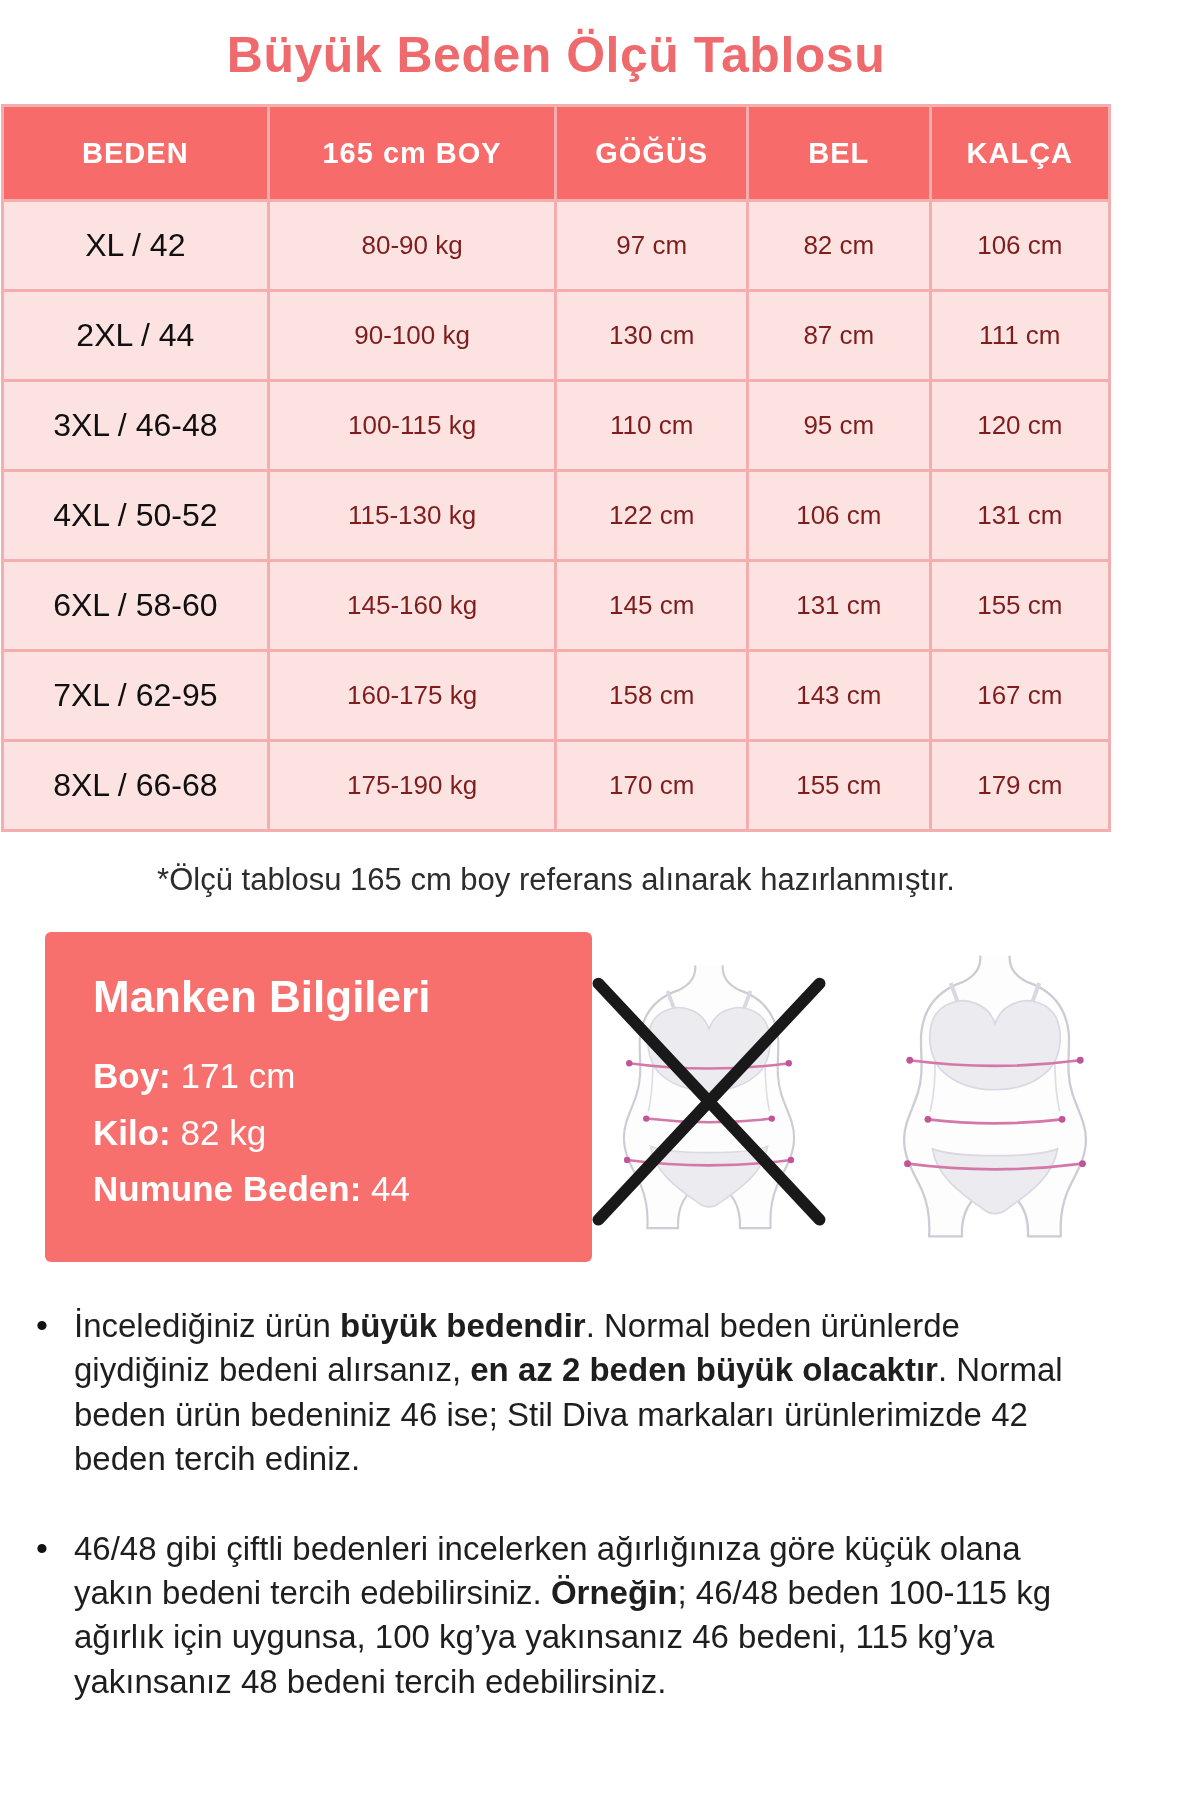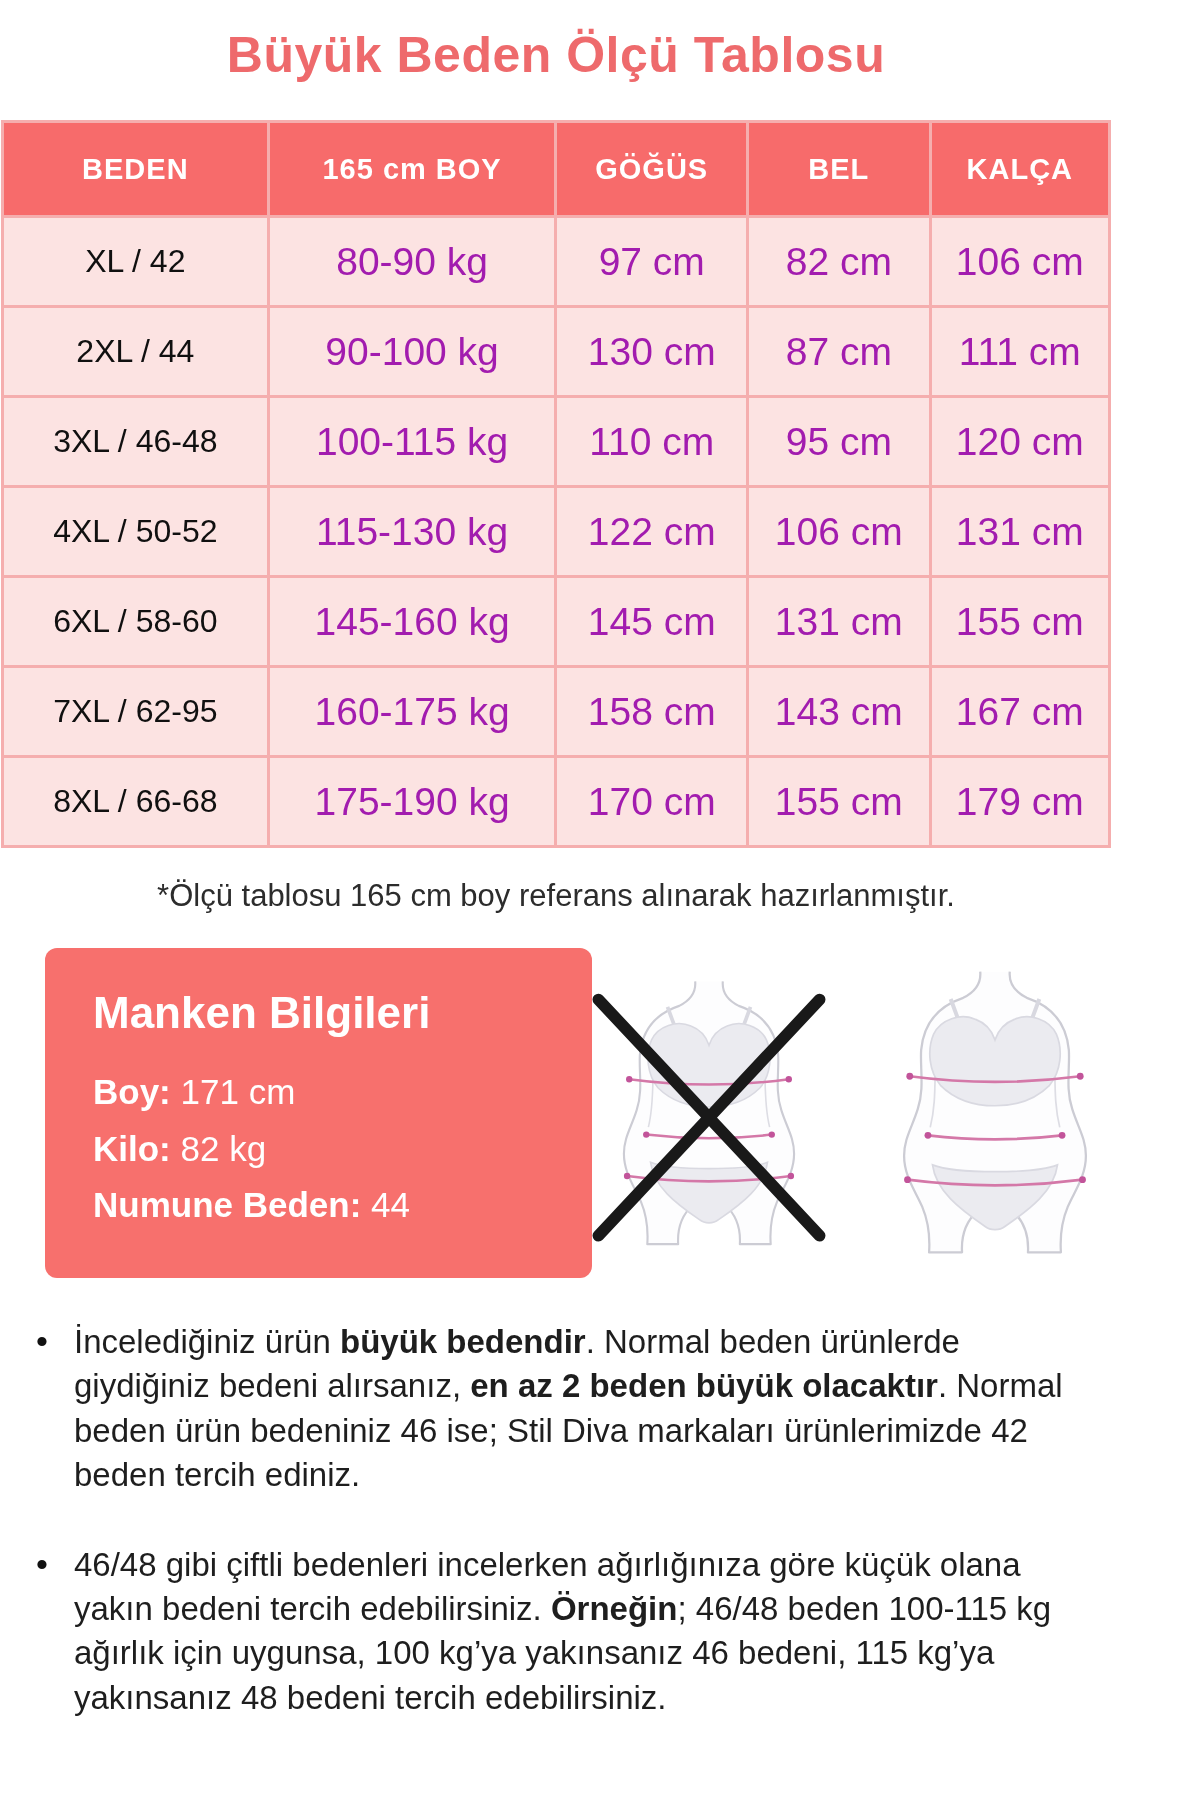--- a/index.html
+++ b/index.html
@@ -14,51 +14,51 @@
   body{font-family:"Liberation Sans", sans-serif; width:1200px;}
   .page{position:relative;width:1112px;height:1800px;background:#fff;overflow:hidden;}
 
   .page-title{
     margin:0;padding-top:26px;text-align:center;
     font-size:50px;font-weight:800;letter-spacing:.5px;
     color:var(--title-color);
   }
 
   table.size-table{
-    width:1110px;margin:36px auto 0;border-collapse:collapse;table-layout:fixed;
+    width:1110px;margin:20px auto 0;border-collapse:collapse;table-layout:fixed;
     border:3px solid var(--grid-line);
   }
   .size-table col.c1{width:24%;}
   .size-table col.c2{width:26%;}
   .size-table col.c3{width:17.3%;}
   .size-table col.c4{width:16.5%;}
   .size-table col.c5{width:16.2%;}
   .size-table th{
     background:var(--accent);color:#fff;height:90px;
     font-size:29px;font-weight:800;letter-spacing:1px;text-align:center;
     border:3px solid var(--grid-line);
   }
   .size-table td{
     background:var(--row-bg);height:85px;text-align:center;
-    font-size:39px;color:#a21caf;border:3px solid var(--grid-line);
+    font-size:26px;color:#7f1d1d;border:3px solid var(--grid-line);
   }
   .size-table td:first-child{font-weight:400;font-size:32px;color:#101010;}
 
   .table-note{
     margin-top:30px;text-align:center;
     font-size:31px;font-weight:500;color:#2c2c2c;
   }
 
   .info-section{
     margin:34px 45px 0 45px;
     display:flex;align-items:center;
   }
   .model-box{
     box-sizing:border-box;width:547px;flex:0 0 547px;
-    background:var(--box-color);border-radius:12px;
+    background:var(--box-color);border-radius:6px;
     padding:40px 36px 44px 48px;color:#fff;
   }
   .model-box .model-title{
     margin:0 0 26px 0;font-size:44px;font-weight:800;
   }
   .model-line{font-size:35px;line-height:1.62;}
   .model-line .lbl{font-weight:700;}
   .model-line .val{font-weight:400;}
 
   .figures{

